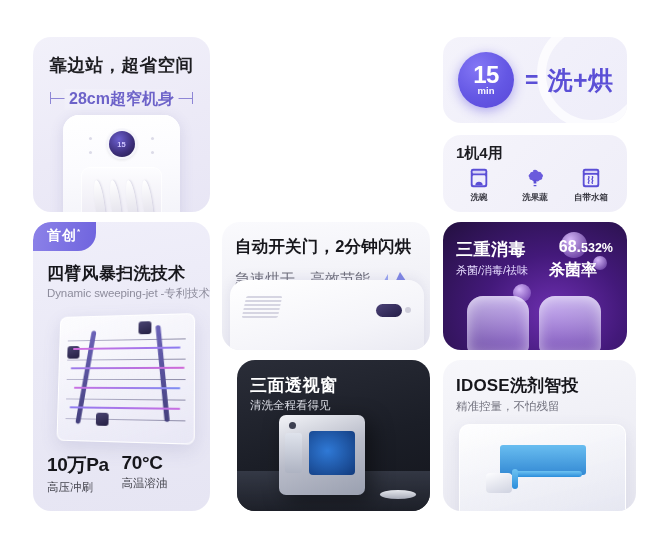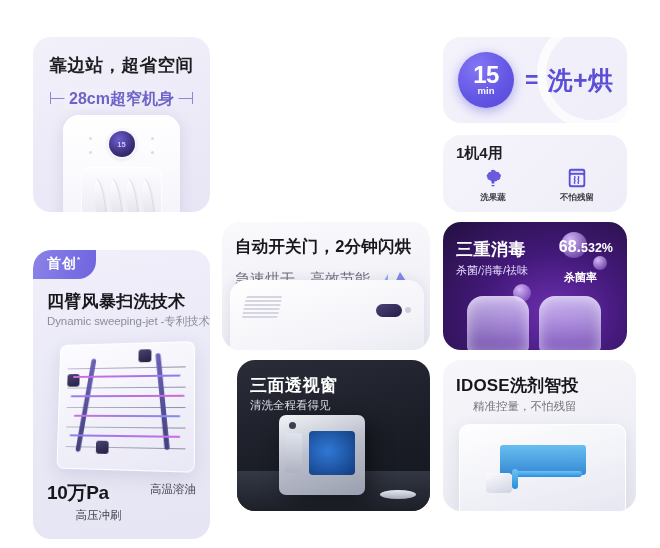--- a/index.html
+++ b/index.html
@@ -139,21 +139,20 @@
   #card-modes .ttl { position: absolute; left: 13px; top: 9px; font-size: 15px; font-weight: 700; color: #1d1d22; }
   .modes { position: absolute; left: 8px; right: 8px; top: 32px; display: flex; }
   .mode { flex: 1; display: flex; flex-direction: column; align-items: center; gap: 3px; }
   .mode .lbl { font-size: 8.5px; color: #3b3b44; font-weight: 700; white-space: nowrap; }
   .mi { width: 22px; height: 22px; }
 
   
   #card-jet {
     left: 33px; top: 222px; width: 177px; height: 289px;
     background: linear-gradient(170deg,#f0effa 0%, #eae9f6 45%, #e6e5f3 100%);
-    margin-top: 28px;
   }
   .badge {
     position: absolute; left: 0; top: 0; padding: 5px 15px 6px 14px;
     border-radius: 18px 0 18px 0;
     background: linear-gradient(100deg,#8c82e8 0%, #6f64de 100%);
     color: #fff; font-size: 14px; font-weight: 700; letter-spacing: 1px;
   }
   .badge sup { font-size: 8px; vertical-align: super; }
   #card-jet .ttl { position: absolute; left: 14px; top: 40px; font-size: 17px; font-weight: 700; color: #17171c; letter-spacing: .3px; }
   #card-jet .sub { position: absolute; left: 14px; top: 64px; font-size: 11.5px; color: #8d8c9c; letter-spacing: -.1px; }
@@ -168,21 +167,21 @@
   .jetbox .rack { position: absolute; left: 8px; right: 8px; height: 1.4px;
     background: linear-gradient(90deg,#b9b7cf,#8e8ca8); }
   .jetbox .spray { position: absolute; height: 2px; border-radius: 2px; }
   .jetbox .arm { position: absolute; width: 5px; border-radius: 3px;
     background: linear-gradient(180deg,#6b63b8,#44407d); }
   .jetbox .noz { position: absolute; width: 13px; height: 13px; border-radius: 3px;
     background: linear-gradient(160deg,#4a4472,#241f42); }
   .stats { position: absolute; left: 14px; right: 14px; bottom: 16px; display: flex; }
   .stat { flex: 1; }
   .stat .v { font-size: 19px; font-weight: 700; color: #16161b; letter-spacing: -.3px; }
-  .stat .k { font-size: 11.5px; color: #46464f; margin-top: 2px; text-align: right; }
+  .stat .k { font-size: 11.5px; color: #46464f; margin-top: 2px; }
 
   
   #card-autodoor {
     left: 222px; top: 222px; width: 208px; height: 128px;
     background: linear-gradient(175deg,#fafafd 0%, #f0f0f6 60%, #e8e8f1 100%);
   }
   #card-autodoor .ttl { position: absolute; left: 13px; top: 14px; font-size: 16.5px; font-weight: 700; color: #16161b; letter-spacing: .2px; text-align: right; }
   #card-autodoor .sub { position: absolute; left: 13px; top: 48px; font-size: 15px; color: #6f6f7c; }
   .dw3 { position: absolute; left: 8px; right: 6px; bottom: -26px; height: 96px;
     background: linear-gradient(165deg,#ffffff 0%,#f4f4f9 55%,#e4e4ee 100%);
@@ -198,21 +197,21 @@
 
   
   #card-steril {
     left: 443px; top: 222px; width: 184px; height: 128px;
     background: radial-gradient(ellipse at 60% 70%, #6d2fb0 0%, #43197a 45%, #23103f 100%);
   }
   #card-steril .ttl { position: absolute; left: 13px; top: 16px; font-size: 17px; font-weight: 700; color: #fff; letter-spacing: .5px; }
   #card-steril .sub { position: absolute; left: 13px; top: 41px; font-size: 11px; font-weight: 400; color: #e6dcff; }
   #card-steril .pct { position: absolute; right: 14px; top: 16px; font-size: 16px; font-weight: 700; color: #fff; }
   #card-steril .pct small { font-size: 12.5px; }
-  #card-steril .pctk { position: absolute; right: 30px; top: 48px; font-size: 11px; font-weight: 700; color: #fff; }
+  #card-steril .pctk { position: absolute; right: 30px; top: 38px; font-size: 16px; font-weight: 700; color: #fff; }
   .cup { position: absolute; bottom: -4px; width: 62px; height: 58px; border-radius: 16px 16px 8px 8px;
     background: linear-gradient(180deg,rgba(226,214,255,.82),rgba(168,136,230,.5));
     box-shadow: inset 0 0 14px rgba(255,255,255,.55); }
   .cup.a { left: 24px; } .cup.b { left: 96px; }
   .bub { position: absolute; border-radius: 50%; background: radial-gradient(circle at 35% 30%,rgba(220,190,255,.95),rgba(130,80,210,.25)); }
 
   
   #card-window {
     left: 237px; top: 360px; width: 193px; height: 151px;
     background: linear-gradient(165deg,#2a2d38 0%, #1b1e27 55%, #14161d 100%);
@@ -232,21 +231,21 @@
   .floor { position: absolute; left: 0; right: 0; bottom: 0; height: 40px;
     background: linear-gradient(180deg,rgba(74,80,96,.55),rgba(30,33,42,.9)); }
 
   
   #card-idose {
     left: 443px; top: 360px; width: 193px; height: 151px;
     background: linear-gradient(168deg,#f7f7fb 0%, #eeeef5 60%, #e7e7f0 100%);
     text-align: right;
   }
   #card-idose .ttl { position: absolute; left: 13px; top: 14px; font-size: 17px; font-weight: 700; color: #16161b; letter-spacing: .2px; }
-  #card-idose .sub { position: absolute; left: 30px; top: 39px; font-size: 11.5px; color: #73737f; }
+  #card-idose .sub { position: absolute; left: 13px; top: 39px; font-size: 11.5px; color: #73737f; }
   .dose {
     position: absolute; left: 16px; right: 10px; top: 64px; bottom: -10px;
     background: linear-gradient(165deg,rgba(255,255,255,.92),rgba(226,228,240,.7));
     border: 1.2px solid rgba(255,255,255,.9); border-radius: 10px;
     box-shadow: 0 5px 16px rgba(90,90,140,.12); overflow: hidden;
   }
   .dose .tank { position: absolute; left: 40px; top: 20px; width: 86px; height: 30px;
     background: linear-gradient(180deg,#59b7ef,#1f7ed0); border-radius: 3px; opacity: .9; }
   .dose .tube { position: absolute; background: linear-gradient(180deg,#6ec3f2,#2a8ddb); border-radius: 4px; }
   .dose .pump { position: absolute; left: 26px; top: 48px; width: 26px; height: 20px;
@@ -292,40 +291,49 @@
       <div class="sml">min</div>
     </div>
     <div class="eq">=</div>
     <div class="washdry">洗+烘</div>
   </div>
 
   <div class="card" id="card-modes">
     <div class="ttl">1机4用</div>
     <div class="modes">
 
+      <div class="mode">
+        <svg class="mi" viewBox="0 0 24 24">
+          <rect x="3" y="2" width="18" height="20" rx="2.5" fill="#5b4fd6"></rect>
+          <rect x="5" y="4" width="14" height="3" rx="1" fill="#d9d5f7"></rect>
+          <rect x="5" y="9" width="14" height="11" rx="1.5" fill="#efedfc"></rect>
+          <path d="M8 20a4 4 0 0 1 8 0z" fill="#5b4fd6"></path>
+        </svg>
+        <div class="lbl">洗碗</div>
+      </div>
 
       <div class="mode">
         <svg class="mi" viewBox="0 0 24 24">
           <path d="M12 3c2 0 3 1.3 3.4 2.3 1.6-.6 3.6.3 3.9 2.2 1.6.5 2 2.6.6 3.7.4 1.7-1 3.3-2.8 3.1-.8 1.5-3 1.9-4.2.8-1.2 1.1-3.4.7-4.2-.8-1.8.2-3.2-1.4-2.8-3.1-1.4-1.1-1-3.2.6-3.7.3-1.9 2.3-2.8 3.9-2.2C9 4.3 10 3 12 3z" fill="#6a5bdc"></path>
           <path d="M10.5 14h3v7h-3z" fill="#5b4fd6"></path>
           <path d="M9 18h6v1.6H9z" fill="#efedfc"></path>
         </svg>
         <div class="lbl">洗果蔬</div>
       </div>
 
 
       <div class="mode">
         <svg class="mi" viewBox="0 0 24 24">
           <rect x="3" y="2" width="18" height="20" rx="2.5" fill="#5b4fd6"></rect>
           <rect x="5" y="4" width="14" height="2.6" rx="1" fill="#d9d5f7"></rect>
           <rect x="5" y="8.4" width="14" height="11.6" rx="1.5" fill="#efedfc"></rect>
           <path d="M9.5 10.5c1.6 1.2-1.6 2.4 0 3.6s-1.6 2.4 0 3.6" stroke="#5b4fd6" stroke-width="1.5" fill="none" stroke-linecap="round"></path>
           <path d="M13.5 10.5c1.6 1.2-1.6 2.4 0 3.6s-1.6 2.4 0 3.6" stroke="#5b4fd6" stroke-width="1.5" fill="none" stroke-linecap="round"></path>
         </svg>
-        <div class="lbl">不怕残留</div>
+        <div class="lbl">自带水箱</div>
       </div>
 
     </div>
   </div>
 
   <div class="card" id="card-jet">
     <div class="badge">
       <span>首创</span><sup>*</sup>
     </div>
     <div class="ttl">四臂风暴扫洗技术</div>
@@ -347,20 +355,21 @@
       <div class="spray" style="left:16px;top:72px;width:108px;background:linear-gradient(90deg,#c96fe2,#7f8df2)"></div>
       <div class="spray" style="left:12px;top:92px;width:112px;background:linear-gradient(90deg,#8e7cf0,#c96fe2)"></div>
     </div>
 
     <div class="stats">
       <div class="stat">
         <div class="v">10万Pa</div>
         <div class="k">高压冲刷</div>
       </div>
       <div class="stat">
+        <div class="v">70°C</div>
         <div class="k">高温溶油</div>
       </div>
     </div>
   </div>
 
   <div class="card" id="card-autodoor">
     <div class="ttl">自动开关门，2分钟闪烘</div>
     <div class="sub">急速烘干，高效节能</div>
     <div class="arrows">
       <svg width="96" height="62" viewBox="0 0 96 62">

